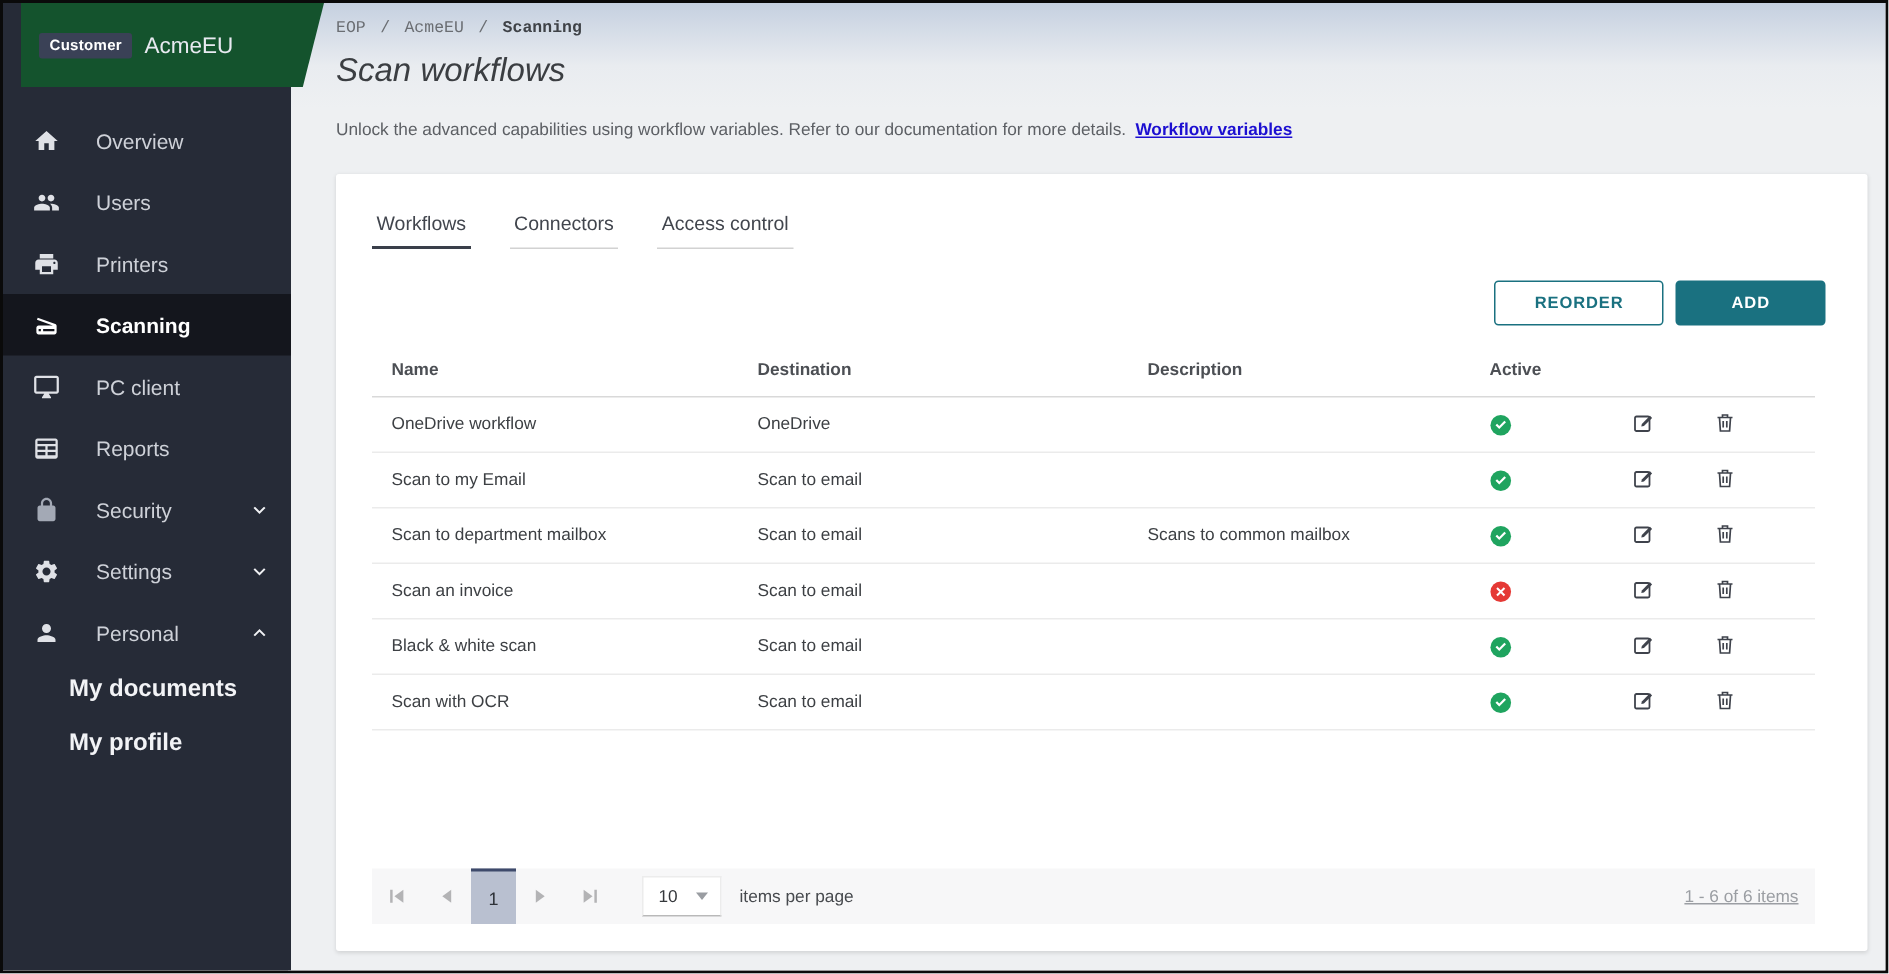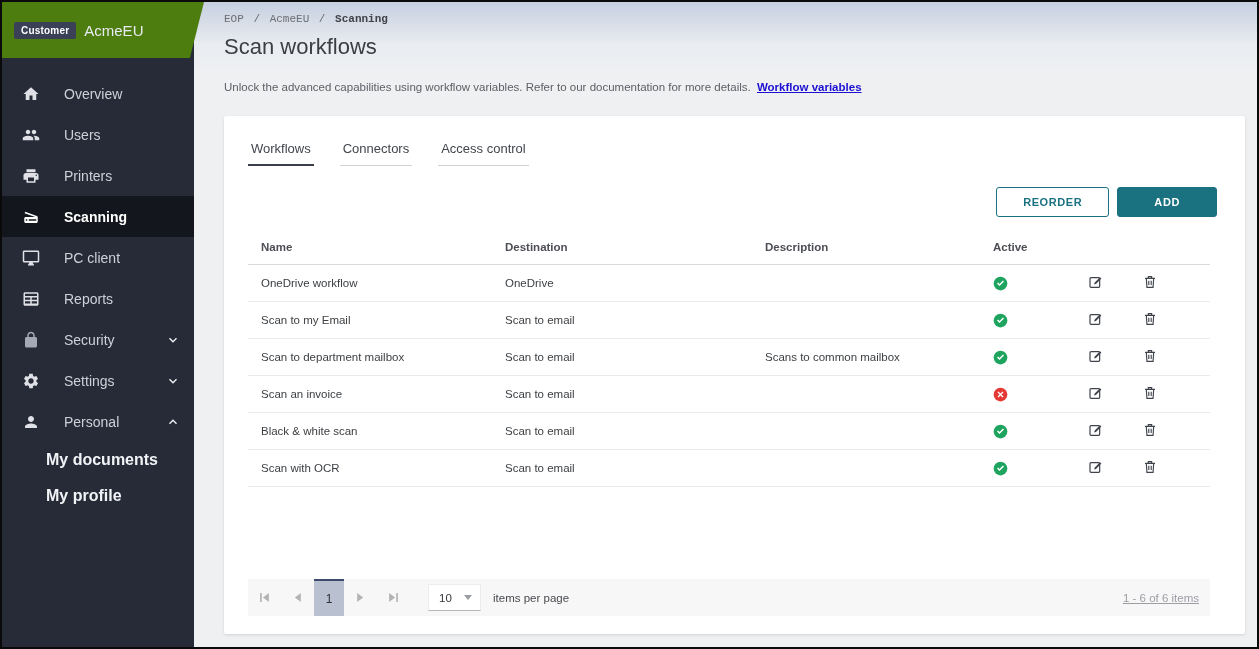--- a/index.html
+++ b/index.html
@@ -3,21 +3,21 @@
 <meta charset="utf-8">
 <style>
   * { margin:0; padding:0; box-sizing:border-box; }
   html,body { width:1259px; height:649px; }
   body { font-family:"Liberation Sans", sans-serif; background:#eef0f2; }
 
   .app { position:relative; width:1259px; height:649px; border:2px solid #0a0a0a; overflow:hidden; background:#eef0f2; }
 
   
   .sidebar { position:absolute; left:0; top:0; bottom:0; width:192px; background:#262b37; z-index:2; }
-  .sidebar-header { position:absolute; left:0; top:0; width:202px; height:56px; background:#4d7c0f;
+  .sidebar-header { position:absolute; left:12px; top:0; width:202px; height:56px; background:#14532d;
     clip-path:polygon(0 0, 100% 0, 93% 100%, 0 100%); z-index:3; display:flex; align-items:center; padding-left:12px; }
   .customer-badge { background:#3a4156; color:#fff; font-size:10px; font-weight:bold; padding:3px 7px; border-radius:2px; letter-spacing:.2px; }
   .customer-name { color:#e8eaf1; font-size:15px; margin-left:8px; }
 
   .nav { position:absolute; top:71px; left:0; right:0; }
   .nav-item { display:flex; align-items:center; height:41px; padding:0 14px 0 20px; color:#ced1d8; font-size:14px; cursor:pointer; }
   .nav-item .nicon { width:18px; height:18px; margin-right:24px; color:#dfe1e6; flex:none; display:flex; align-items:center; }
   .nav-item .nicon svg { width:18px; height:18px; }
   .nav-item.dim-icon .nicon { color:#a3a9b5; }
   .nav-item.active { background:#14161d; color:#ffffff; font-weight:bold; }
@@ -28,21 +28,21 @@
   .chev.up svg { transform:rotate(180deg); }
   .sub-item { display:block; padding:9px 0 9px 44px; color:#f2f3f6; font-size:16px; font-weight:bold; cursor:pointer; }
 
   
   .main { position:absolute; left:190px; top:0; right:0; bottom:0;
     background:linear-gradient(180deg,#c5d0e0 0px,#e9ecf0 42px,#eef0f2 70px); padding:11px 14px 0 32px; }
   .breadcrumb { font-size:11px; color:#6b6e73; margin-bottom:9px;font-family:Liberation Mono, monospace; }
   .breadcrumb .crumb { color:#6b6e73; cursor:pointer; }
   .breadcrumb .sep { margin:0 3px; }
   .breadcrumb .current { color:#3f4247; font-weight:bold; }
-  .page-title { font-size:22px; color:#3b3e42; font-weight:400; margin-bottom:21px; }
+  .page-title { font-size:22px; color:#3b3e42; font-weight:400; margin-bottom:21px;font-style:italic; }
   .page-desc { font-size:11.5px; color:#5d6065; margin-bottom:23px; }
   .page-desc a { color:#1c0fd1; font-weight:bold; text-decoration:underline; cursor:pointer; margin-left:3px; }
 
   .card { background:#fff; width:1021px; height:518px; border-radius:2px; box-shadow:0 1px 3px rgba(0,0,0,.12);
     padding:25px 0 18px 24px; display:flex; flex-direction:column; }
 
   .tabs { display:flex; margin-bottom:21px; }
   .tab { font-size:13px; color:#41454d; padding:0 3px 9px 3px; margin-right:26px; border-bottom:1px solid #d2d2d2; cursor:pointer; }
   .tab.active { border-bottom:2px solid #3a3f4a; padding-bottom:8px; }
 

